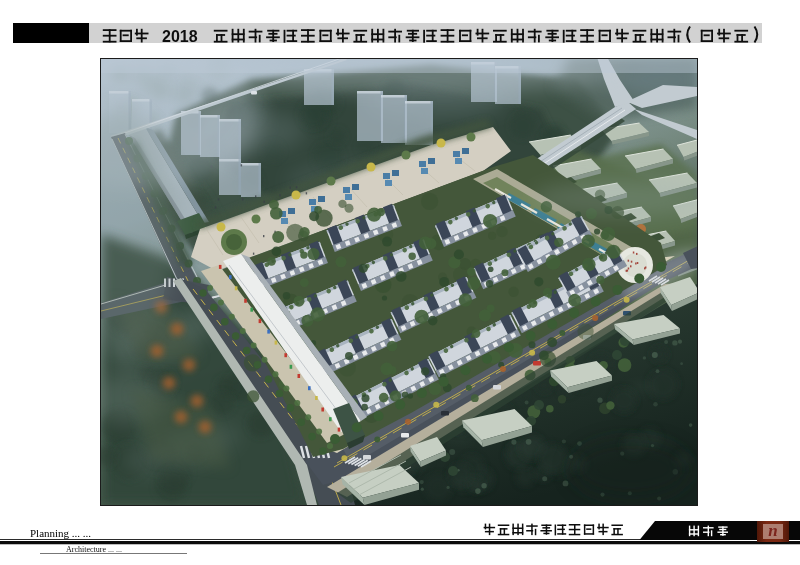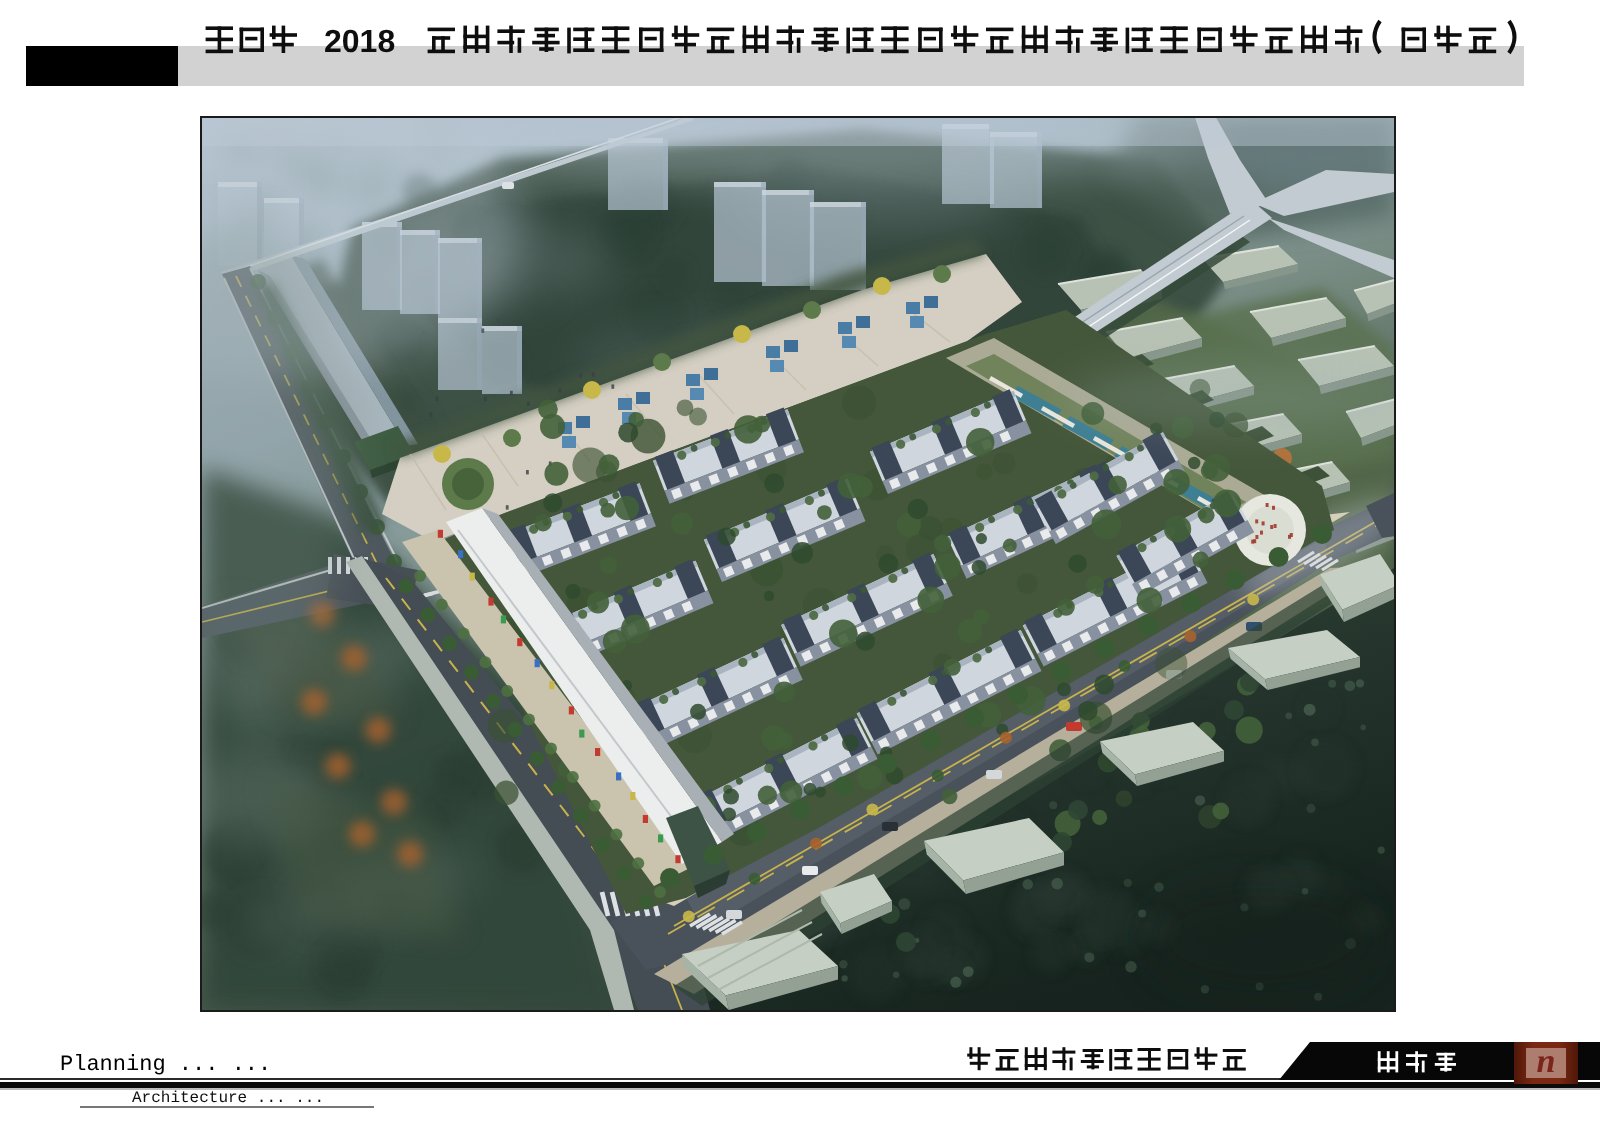--- a/index.html
+++ b/index.html
@@ -1,15 +1,15 @@
 <!DOCTYPE html>
-<html><head><meta charset="utf-8"><style>*{margin:0;padding:0;box-sizing:border-box}body{width:800px;height:565px;background:#fff;font-family:"Liberation Sans",sans-serif;position:relative;overflow:hidden}.abs{position:absolute}.mono{font-family:Liberation Mono, monospace}.serifit{font-family:"Liberation Serif",serif;font-style:italic;font-weight:bold}</style></head><body>
+<html><head><meta charset="utf-8"><style>*{margin:0;padding:0;box-sizing:border-box}body{width:800px;height:565px;background:#fff;font-family:"Liberation Sans",sans-serif;position:relative;overflow:hidden}.abs{position:absolute}.mono{font-family:Liberation Serif, serif}.serifit{font-family:"Liberation Serif",serif;font-style:italic;font-weight:bold}</style></head><body>
 <div class="abs" style="left:13px;top:23px;width:76px;height:20px;background:#000"></div>
 <div class="abs" style="left:89px;top:23px;width:673px;height:20px;background:#d2d2d2"></div>
-<div class="abs" style="left:101px;top:7px"><svg width="660" height="22" viewBox="0 0 660 22">
+<div class="abs" style="left:101px;top:23px"><svg width="660" height="22" viewBox="0 0 660 22">
       <rect x="1.8" y="6.2" width="13.7" height="1.8" fill="#0e0e0e"></rect>
       <rect x="1.8" y="11.8" width="13.7" height="1.8" fill="#0e0e0e"></rect>
       <rect x="1.8" y="17.8" width="13.7" height="1.8" fill="#0e0e0e"></rect>
       <rect x="7.8" y="6.2" width="1.8" height="13.1" fill="#0e0e0e"></rect>
       <rect x="18.8" y="6.8" width="12.2" height="1.8" fill="#0e0e0e"></rect>
       <rect x="18.8" y="6.8" width="1.8" height="12.2" fill="#0e0e0e"></rect>
       <rect x="29.2" y="6.8" width="1.8" height="12.2" fill="#0e0e0e"></rect>
       <rect x="18.8" y="17.2" width="12.2" height="1.8" fill="#0e0e0e"></rect>
       <rect x="21.6" y="11.4" width="6.1" height="1.8" fill="#0e0e0e"></rect>
       <rect x="39.8" y="5.8" width="1.8" height="13.7" fill="#0e0e0e"></rect>

